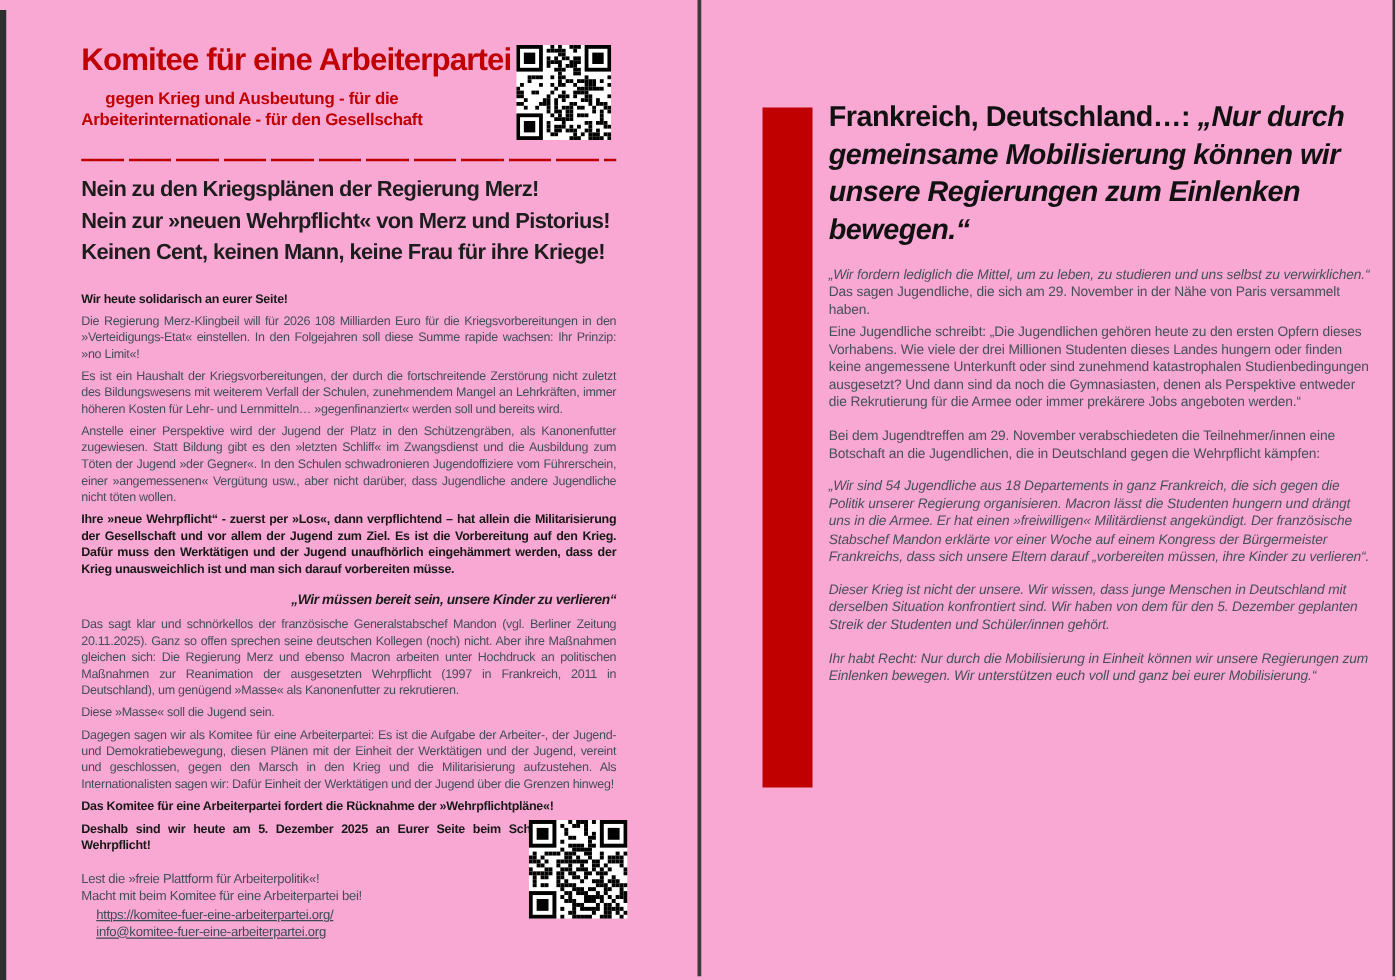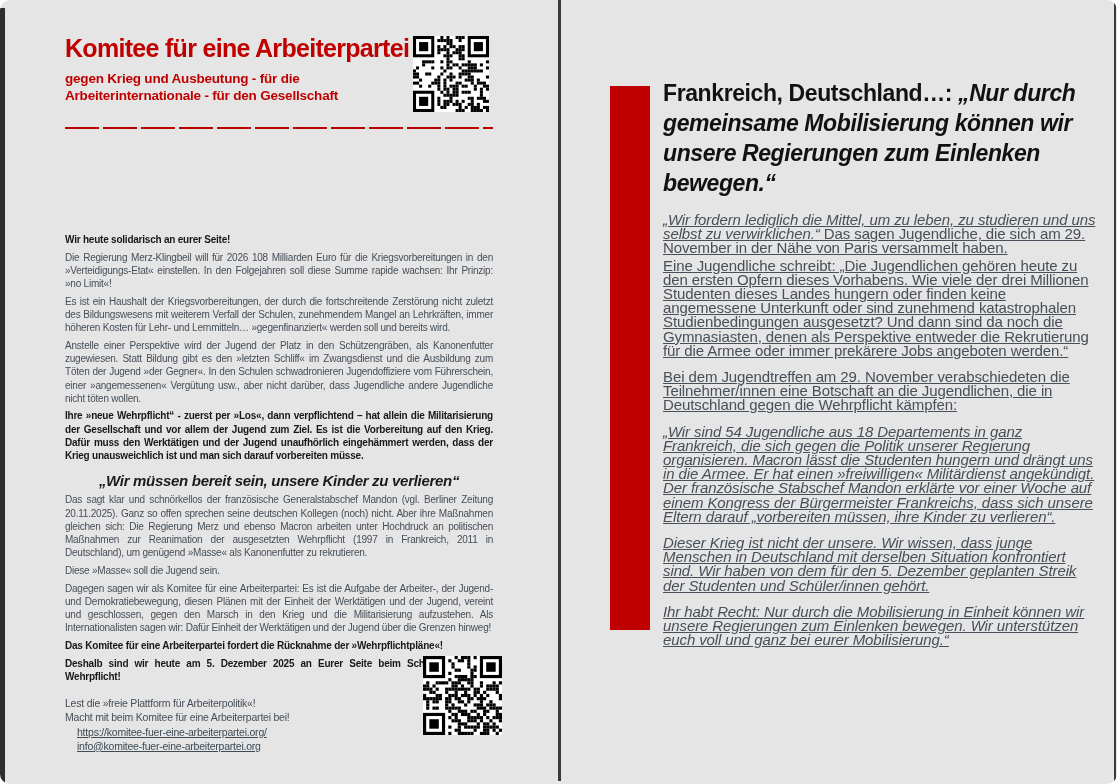--- a/index.html
+++ b/index.html
@@ -1,49 +1,49 @@
 <!DOCTYPE html>
 <html><head>
 <meta charset="utf-8">
 <style>
   html,body{margin:0;padding:0;background:#ffffff;}
-  #stage{position:relative;width:1117px;height:784px;background:#e5e5e5;overflow:hidden;
-         font-family:"Liberation Sans",sans-serif;border-radius:10px;}
+  #stage{position:relative;width:1117px;height:784px;background:#f9a8d4;overflow:hidden;
+         font-family:"Liberation Sans",sans-serif;}
   
   .edge-left{position:absolute;left:0;top:8px;width:5px;height:776px;background:#2e2e2e;}
   .divider-mid{position:absolute;left:558px;top:0;width:3px;height:781px;background:#3a3a3a;}
   .edge-right{position:absolute;left:1114px;top:0;width:2px;height:781px;background:#3a3a3a;}
 
   
   .l-title{position:absolute;left:65px;top:34px;width:350px;
            font-size:25px;font-weight:bold;color:#c00000;letter-spacing:-0.7px;line-height:28px;}
   .l-sub{position:absolute;left:65px;top:70px;font-size:13.5px;font-weight:bold;color:#c00000;
-         line-height:17px;letter-spacing:-0.2px;}
+         line-height:17px;letter-spacing:-0.2px;text-align:center;}
   .qr{position:absolute;line-height:0;}
   .qr1{left:413px;top:36px;width:76px;height:76px;}
   .qr2{left:423px;top:656px;width:79px;height:79px;}
   .l-sep{position:absolute;left:65px;top:127px;width:428px;height:2px;
          background:repeating-linear-gradient(90deg,#c00000 0 34px,rgba(0,0,0,0) 34px 38px);}
   .l-heads{position:absolute;left:65px;top:139px;width:440px;color:#1d1d1d;
            font-size:17.5px;font-weight:bold;letter-spacing:-0.5px;line-height:24.8px;}
   .l-body{position:absolute;left:65px;top:233px;width:428px;color:#454e58;
           font-size:10px;line-height:13.2px;letter-spacing:-0.22px;text-align:justify;}
   .l-body p{margin:0 0 4.5px 0;}
   .l-body p.b{color:#181818;font-weight:bold;}
-  .quote-head{font-size:15px;font-weight:bold;font-style:italic;color:#1b1b1b;
-              letter-spacing:-0.3px;margin:12px 0 6px 0;text-align:center;}
+  .quote-head{font-size:11px;font-weight:bold;font-style:italic;color:#1b1b1b;
+              letter-spacing:-0.3px;margin:12px 0 6px 0;text-align:right;}
   .l-footer{margin-top:13px;width:330px;text-align:left;font-size:10.5px;line-height:14.2px;color:#454e58;}
   .l-footer .link{display:block;text-decoration:underline;color:#3e4b55;cursor:pointer;margin-left:12px;}
 
   
   .r-bar{position:absolute;left:610px;top:86px;width:40px;height:544px;background:#c00000;}
   .r-content{position:absolute;left:663px;top:78px;width:436px;}
   .r-head{font-size:23px;font-weight:bold;color:#111111;line-height:30px;letter-spacing:-0.4px;margin:0 0 15px 0;}
   .r-head .q{font-style:italic;}
-  .r-body{font-size:15px;line-height:14.2px;color:#474f58;letter-spacing:-0.1px;text-decoration:underline;}
+  .r-body{font-size:11px;line-height:14.2px;color:#474f58;letter-spacing:-0.1px;}
   .r-body p{margin:0 0 3px 0;}
   .r-body p.gap{margin-bottom:12px;}
   .r-body .it{font-style:italic;}
 </style>
 </head>
 <body>
 
 <div id="stage">
 
   <div class="edge-left"></div>
@@ -257,20 +257,25 @@
         <rect x="54.72" y="0" width="21.28" height="21.28" fill="#000"></rect>
         <rect x="57.76" y="3.04" width="15.2" height="15.2" fill="#fff"></rect>
         <rect x="60.8" y="6.08" width="9.120000000000001" height="9.120000000000001" fill="#000"></rect>
         <rect x="0" y="54.72" width="21.28" height="21.28" fill="#000"></rect>
         <rect x="3.04" y="57.76" width="15.2" height="15.2" fill="#fff"></rect>
         <rect x="6.08" y="60.8" width="9.120000000000001" height="9.120000000000001" fill="#000"></rect>
       </svg></div>
 
   <div class="l-sep"></div>
 
+  <div class="l-heads">
+    <div>Nein zu den Kriegsplänen der Regierung Merz!</div>
+    <div>Nein zur »neuen Wehrpflicht« von Merz und Pistorius!</div>
+    <div>Keinen Cent, keinen Mann, keine Frau für ihre Kriege!</div>
+  </div>
 
   <div class="l-body">
     <p class="b">Wir heute solidarisch an eurer Seite!</p>
     <p>Die Regierung Merz-Klingbeil will für 2026 108 Milliarden Euro für die Kriegsvorbereitungen in den »Verteidigungs-Etat« einstellen. In den Folgejahren soll diese Summe rapide wachsen: Ihr Prinzip: »no Limit«!</p>
     <p>Es ist ein Haushalt der Kriegsvorbereitungen, der durch die fortschreitende Zerstörung nicht zuletzt des Bildungswesens mit weiterem Verfall der Schulen, zunehmendem Mangel an Lehrkräften, immer höheren Kosten für Lehr- und Lernmitteln… »gegenfinanziert« werden soll und bereits wird.</p>
     <p>Anstelle einer Perspektive wird der Jugend der Platz in den Schützengräben, als Kanonenfutter zugewiesen. Statt Bildung gibt es den »letzten Schliff« im Zwangsdienst und die Ausbildung zum Töten der Jugend »der Gegner«. In den Schulen schwadronieren Jugendoffiziere vom Führerschein, einer »angemessenen« Vergütung usw., aber nicht darüber, dass Jugendliche andere Jugendliche nicht töten wollen.</p>
     <p class="b">Ihre »neue Wehrpflicht“ - zuerst per »Los«, dann verpflichtend – hat allein die Militarisierung der Gesellschaft und vor allem der Jugend zum Ziel. Es ist die Vorbereitung auf den Krieg. Dafür muss den Werktätigen und der Jugend unaufhörlich eingehämmert werden, dass der Krieg unausweichlich ist und man sich darauf vorbereiten müsse.</p>
 
     <div class="quote-head">„Wir müssen bereit sein, unsere Kinder zu verlieren“</div>
 

